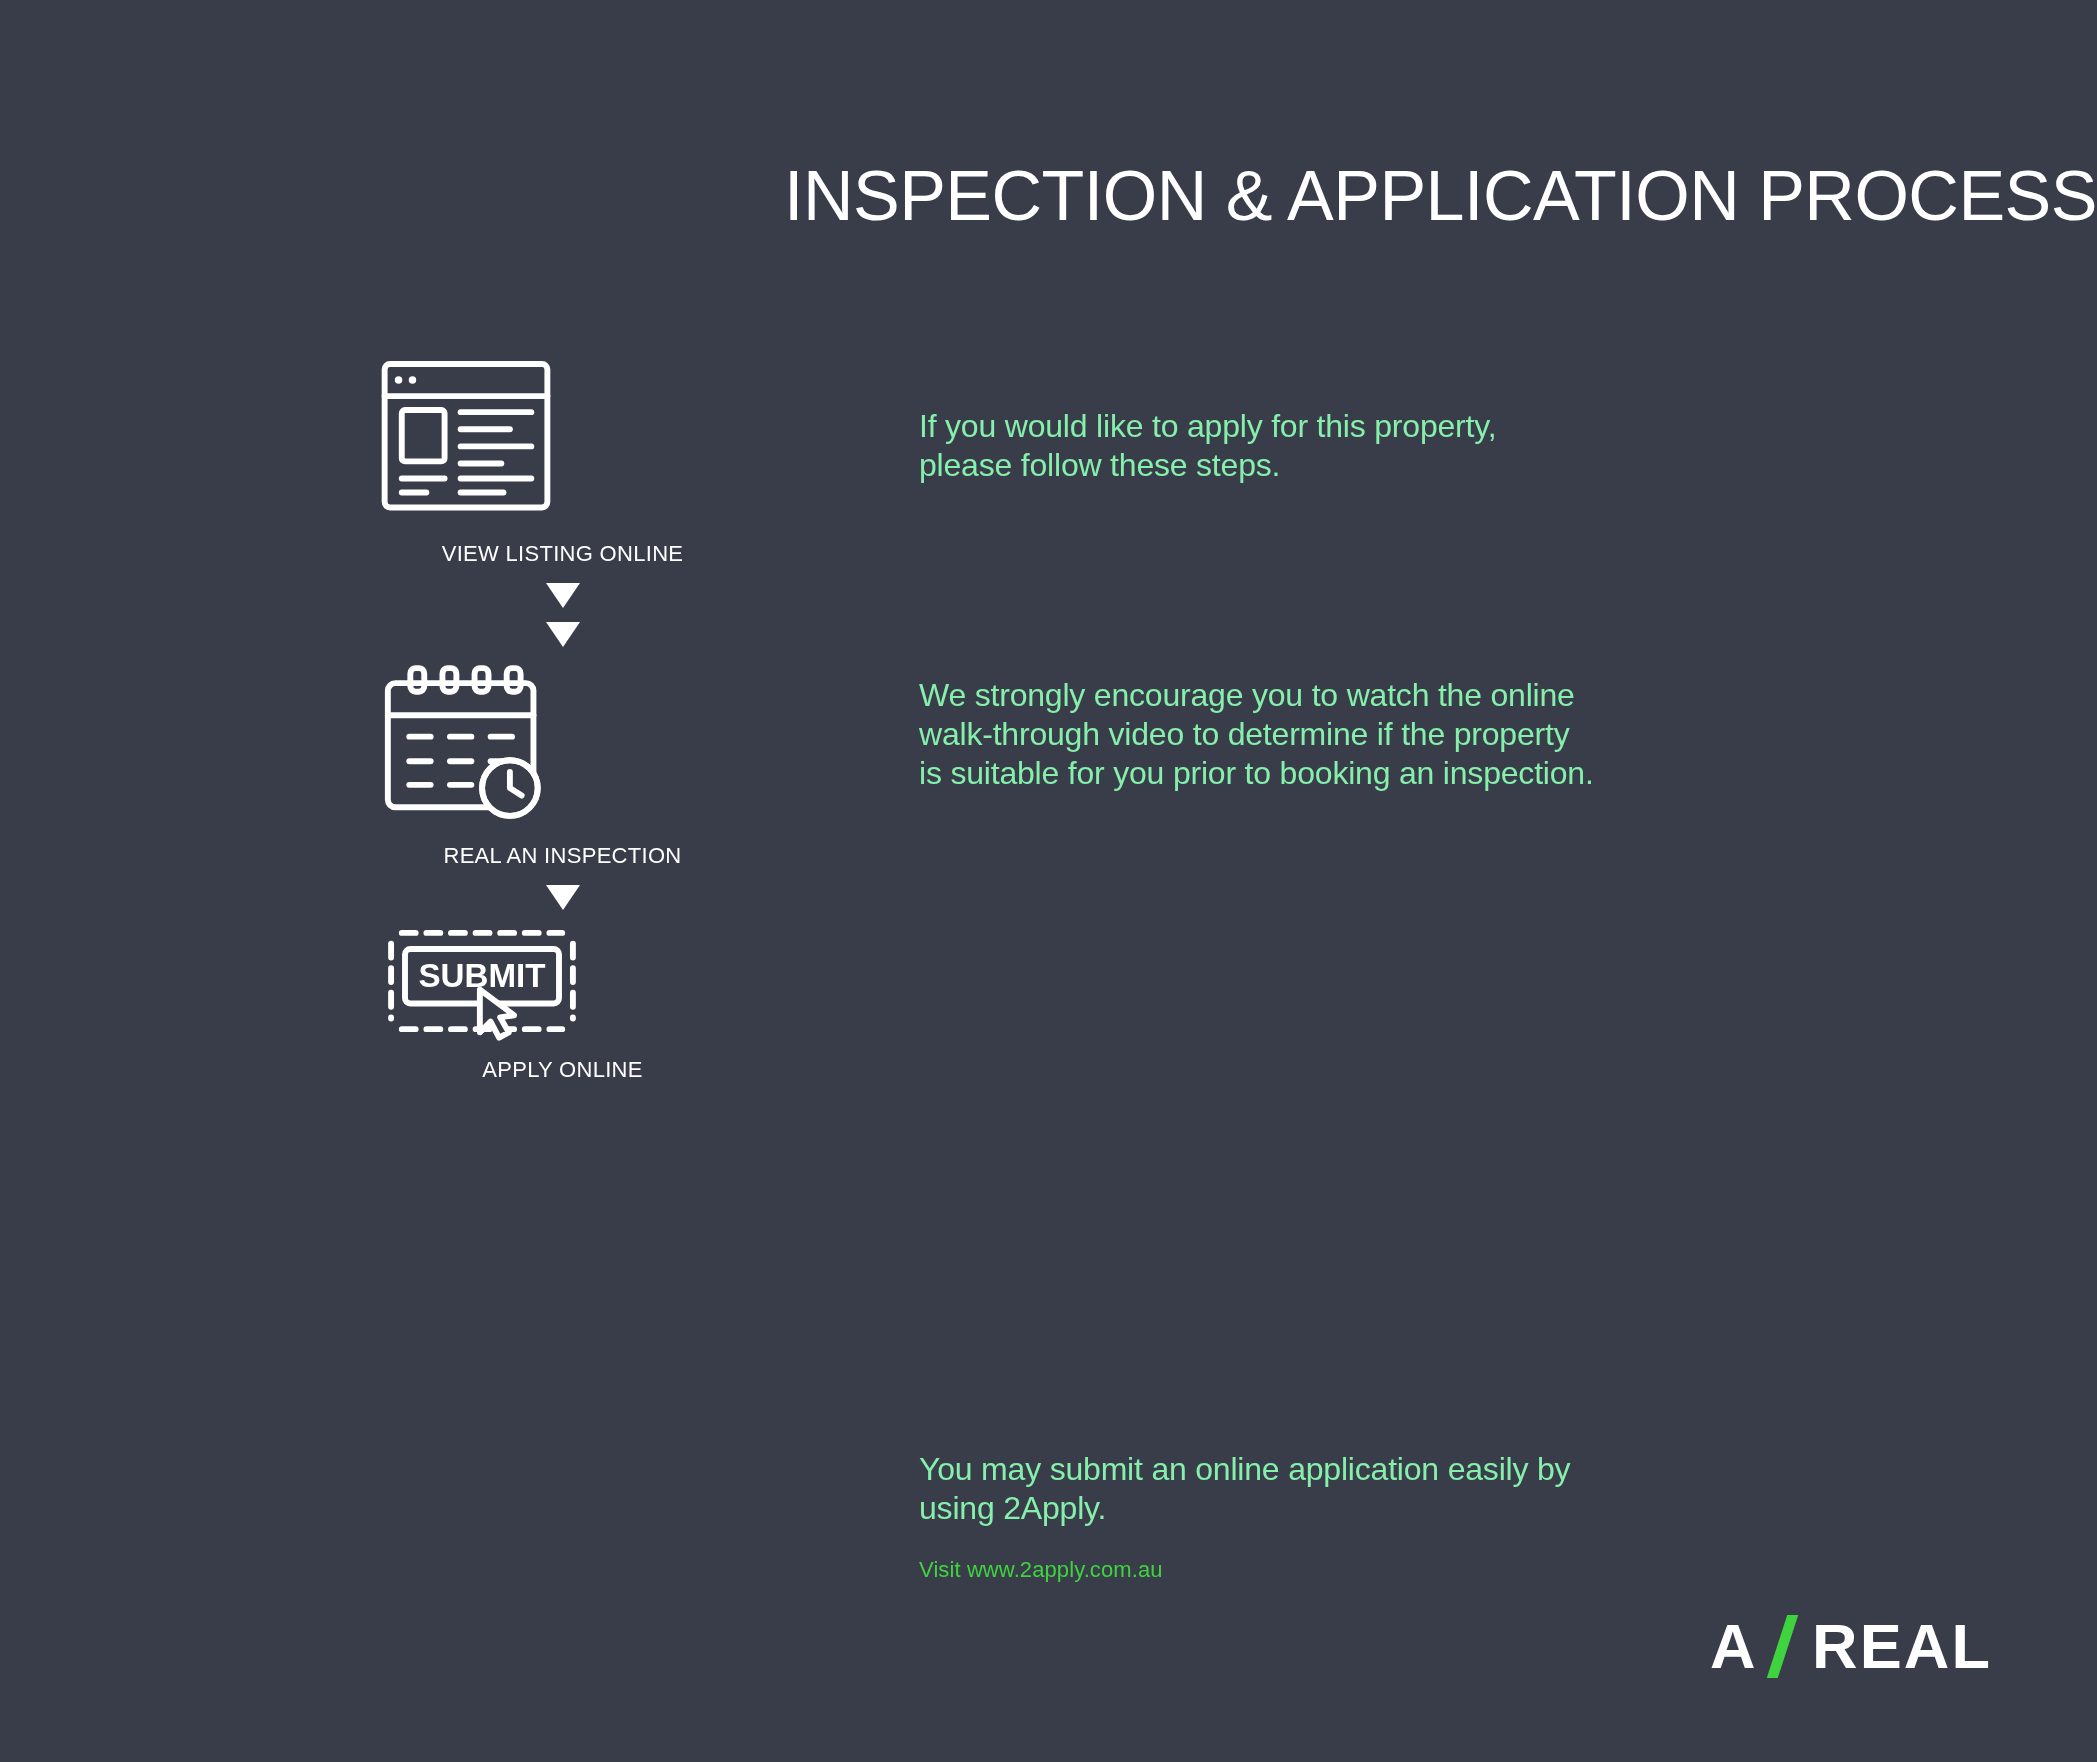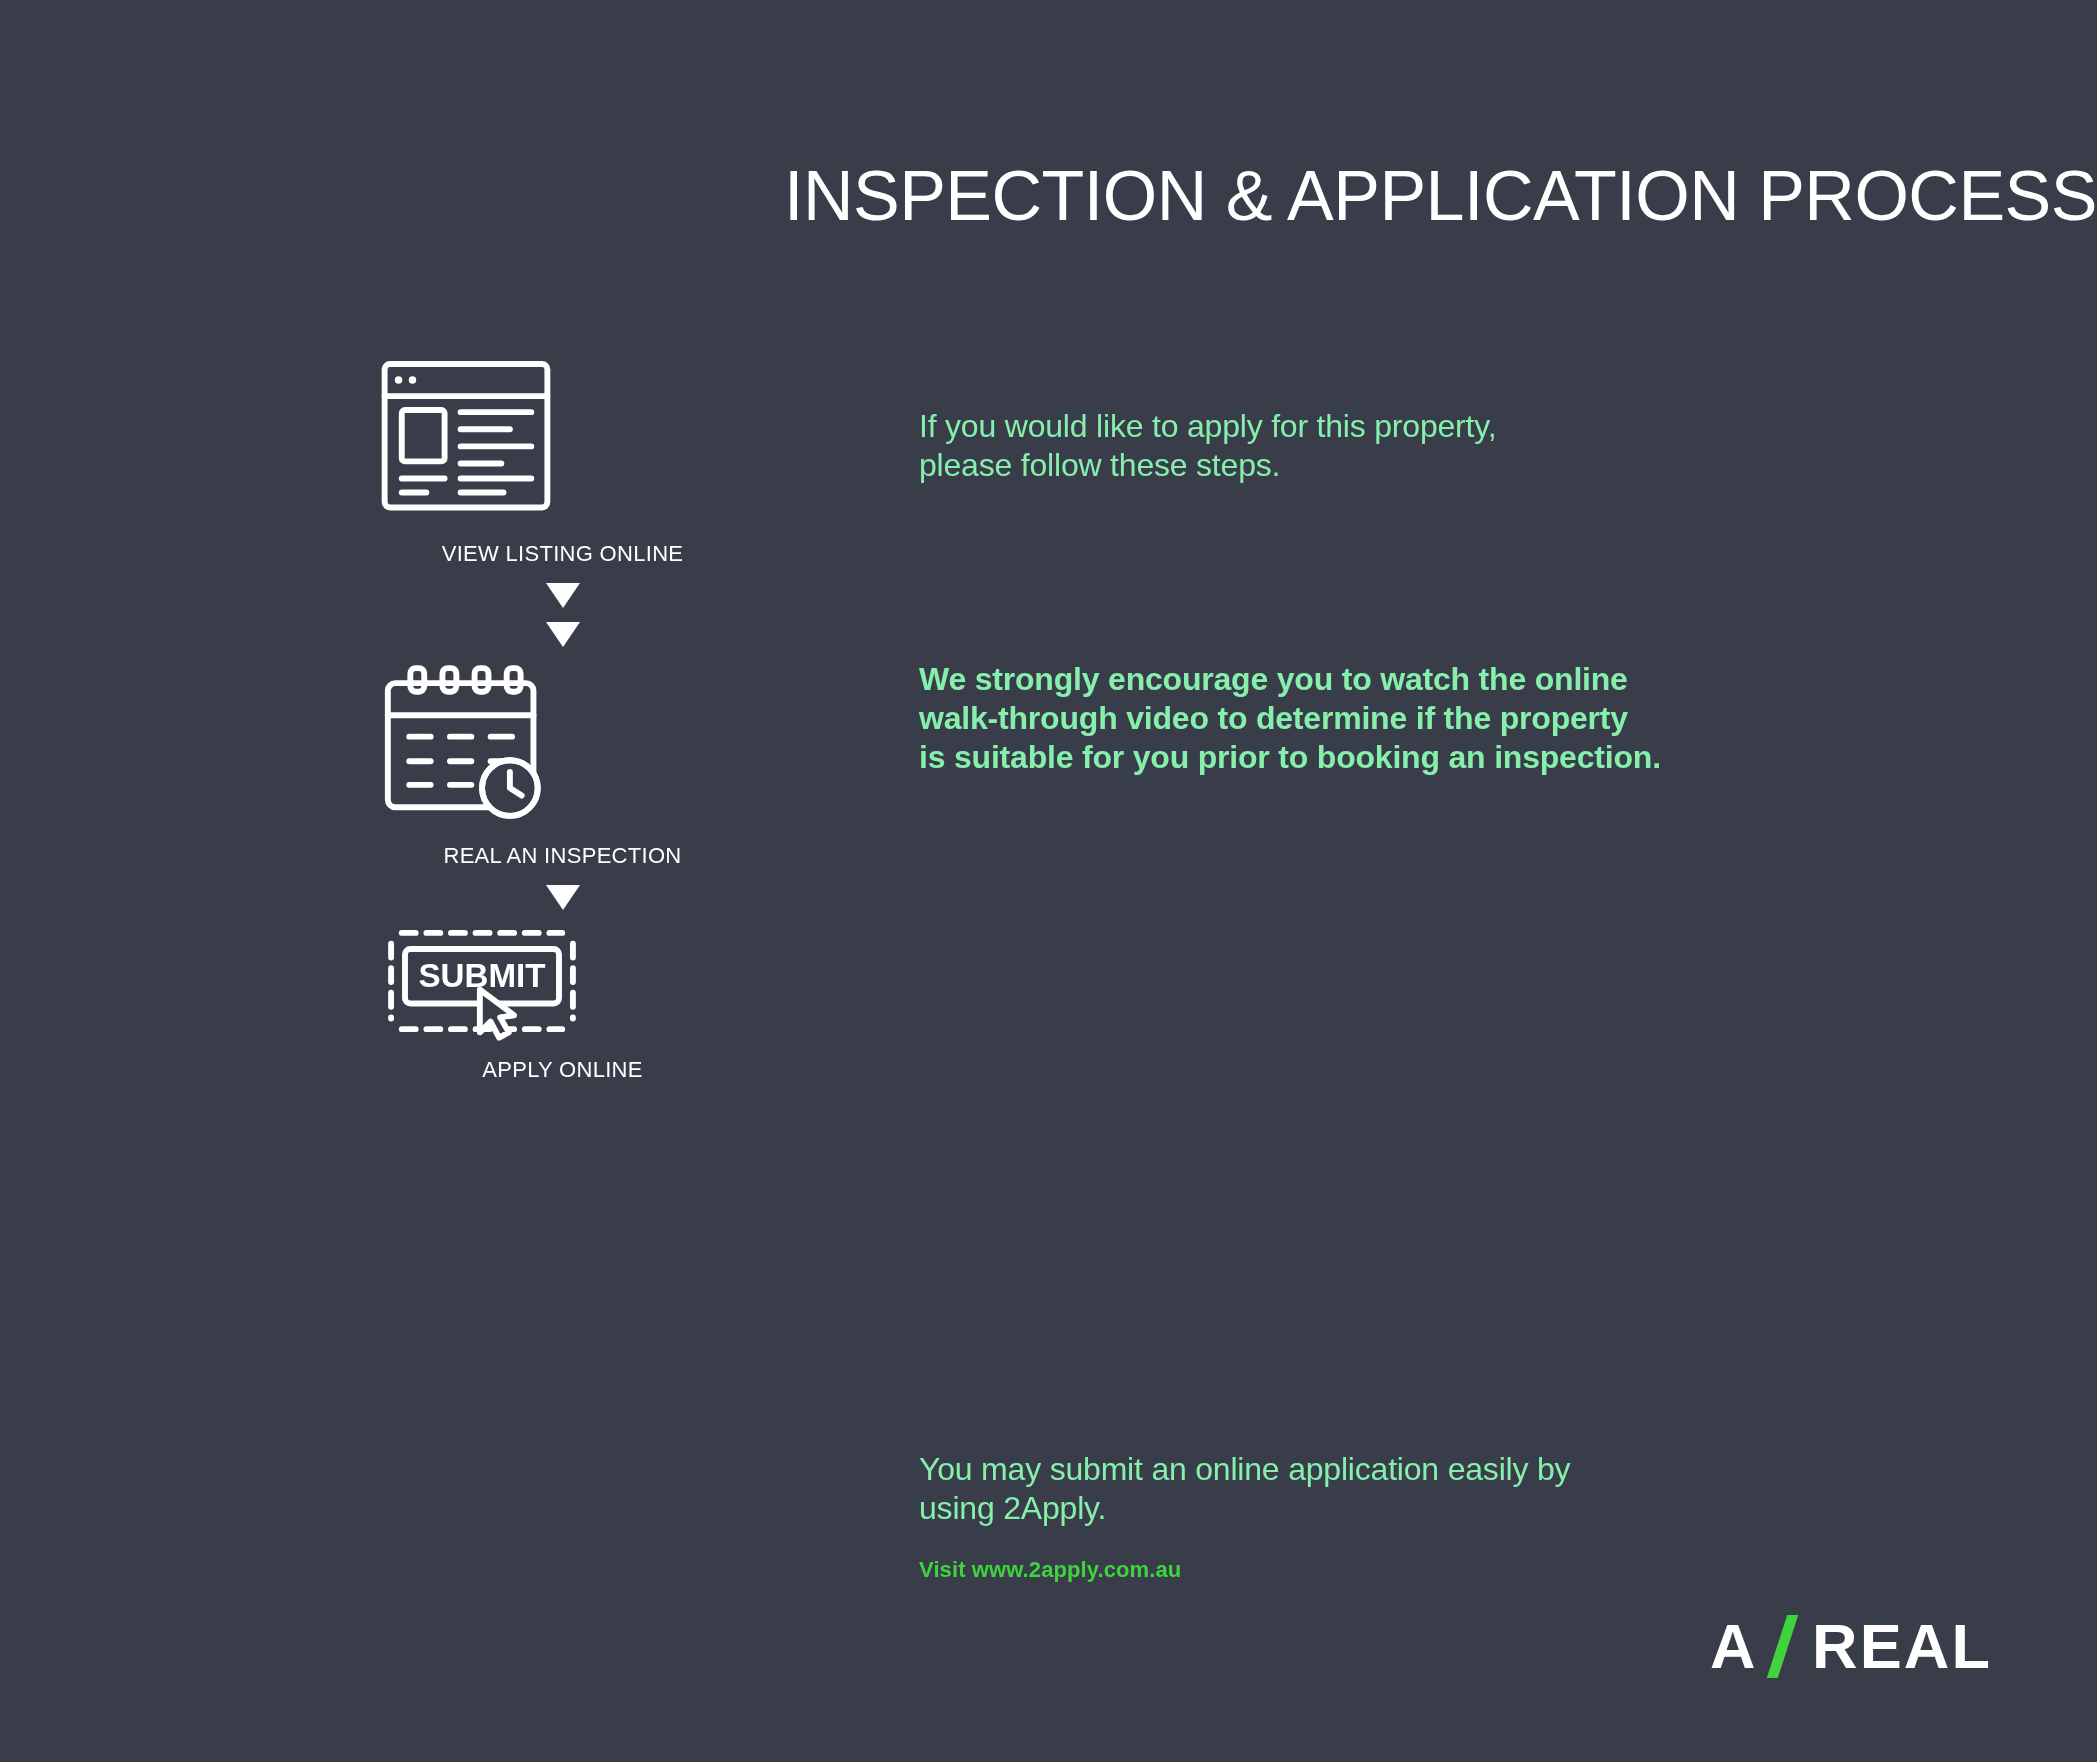--- a/index.html
+++ b/index.html
@@ -82,31 +82,31 @@
   .copy {
     position: absolute;
     left: 919px;
     color: #86efac;
     font-size: 32px;
     line-height: 1.22;
     white-space: pre-line;
     letter-spacing: -0.2px;
   }
   #copy1 { top: 407px; }
-  #copy2 { top: 660px; font-weight: bold; }
+  #copy2 { top: 676px; }
   #copy3 { top: 1043px; }
   #copy4 { top: 1410px; margin-top: 40px; }
 
   .visit {
     position: absolute;
     left: 919px;
     top: 1557px;
     color: #3fd43f;
     font-size: 22px;
-    font-weight: bold;
+    font-weight: normal;
     letter-spacing: 0.1px;
   }
 
   
   .logo {
     position: absolute;
     right: 105px;
     top: 1611px;
     display: flex;
     align-items: center;

